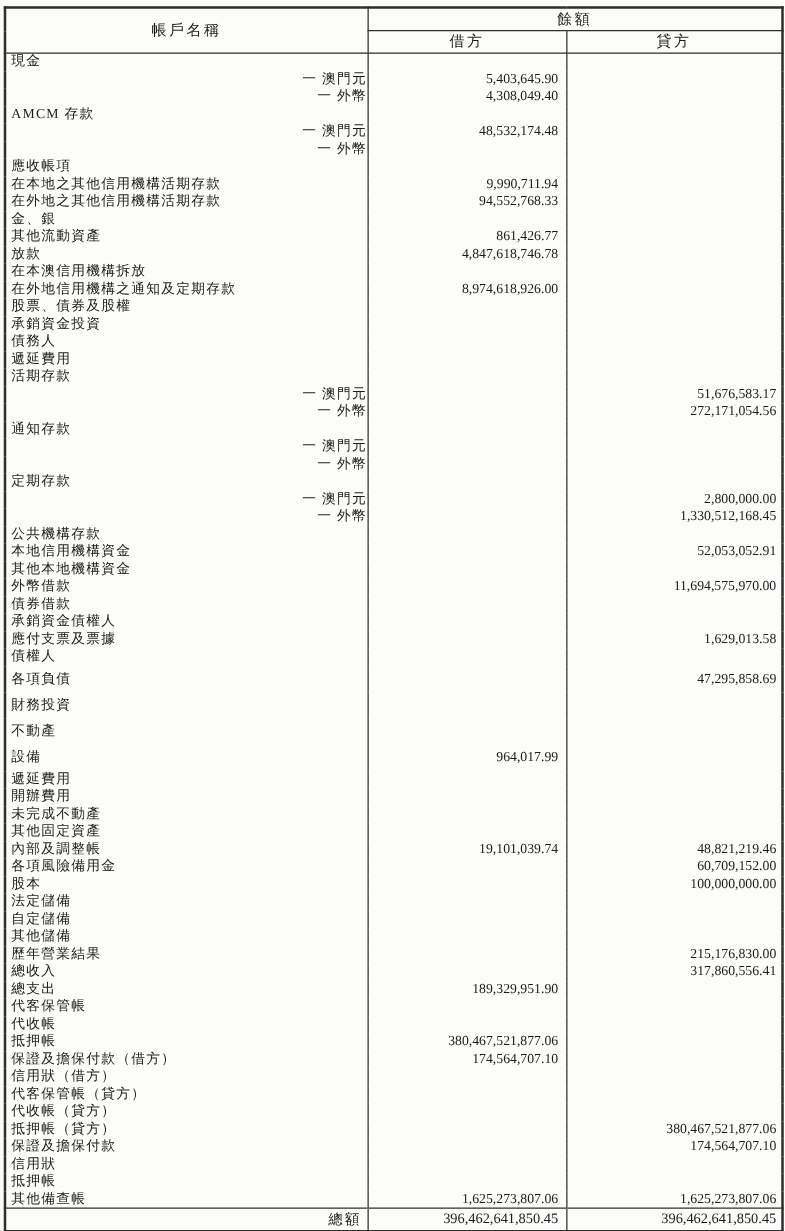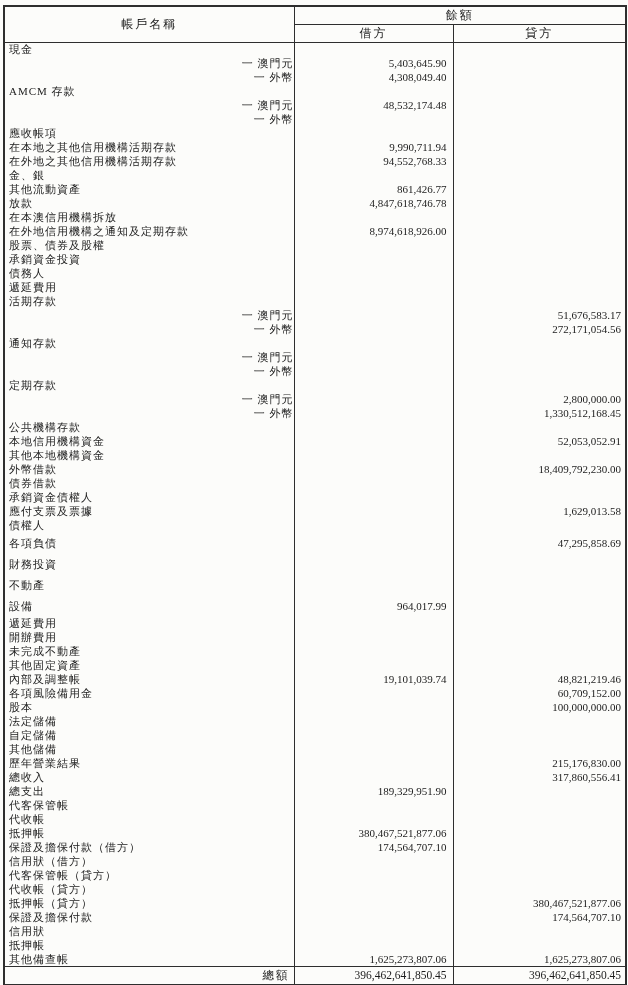--- a/index.html
+++ b/index.html
@@ -275,21 +275,21 @@
 
   <tr>
     <td class="name">其他本地機構資金</td>
     <td class="num debit"></td>
     <td class="num credit"></td>
   </tr>
 
   <tr>
     <td class="name">外幣借款</td>
     <td class="num debit"></td>
-    <td class="num credit">18,409,792,230.00</td>
+    <td class="num credit">11,694,575,970.00</td>
   </tr>
 
   <tr>
     <td class="name">債券借款</td>
     <td class="num debit"></td>
     <td class="num credit"></td>
   </tr>
 
   <tr>
     <td class="name">承銷資金債權人</td>

